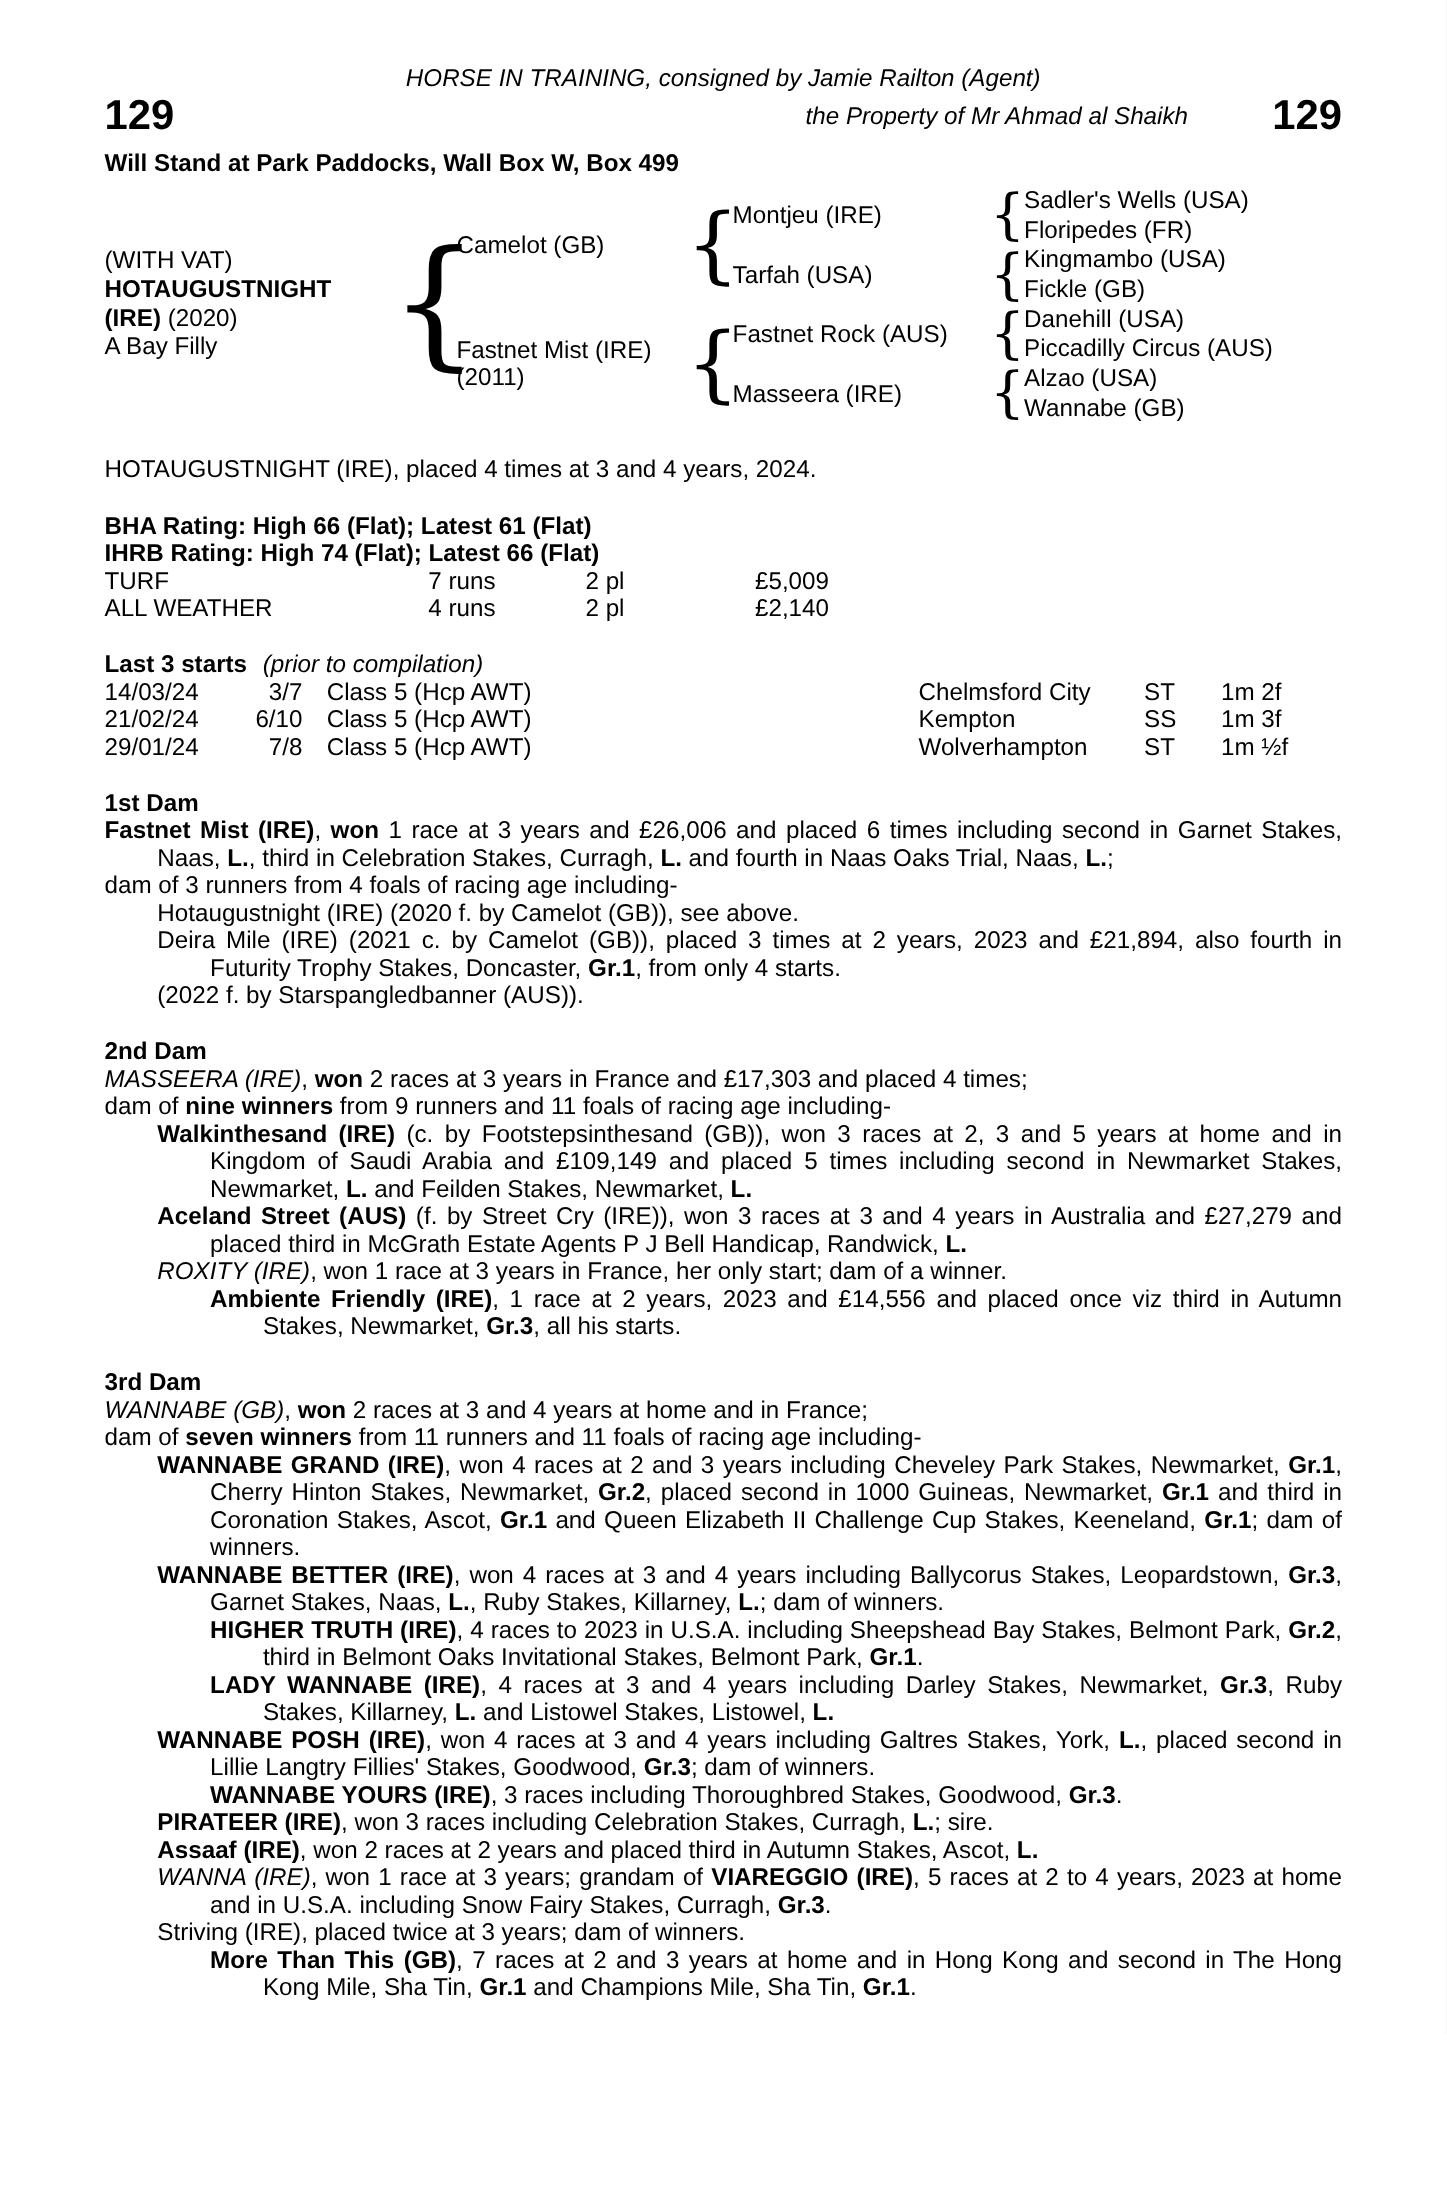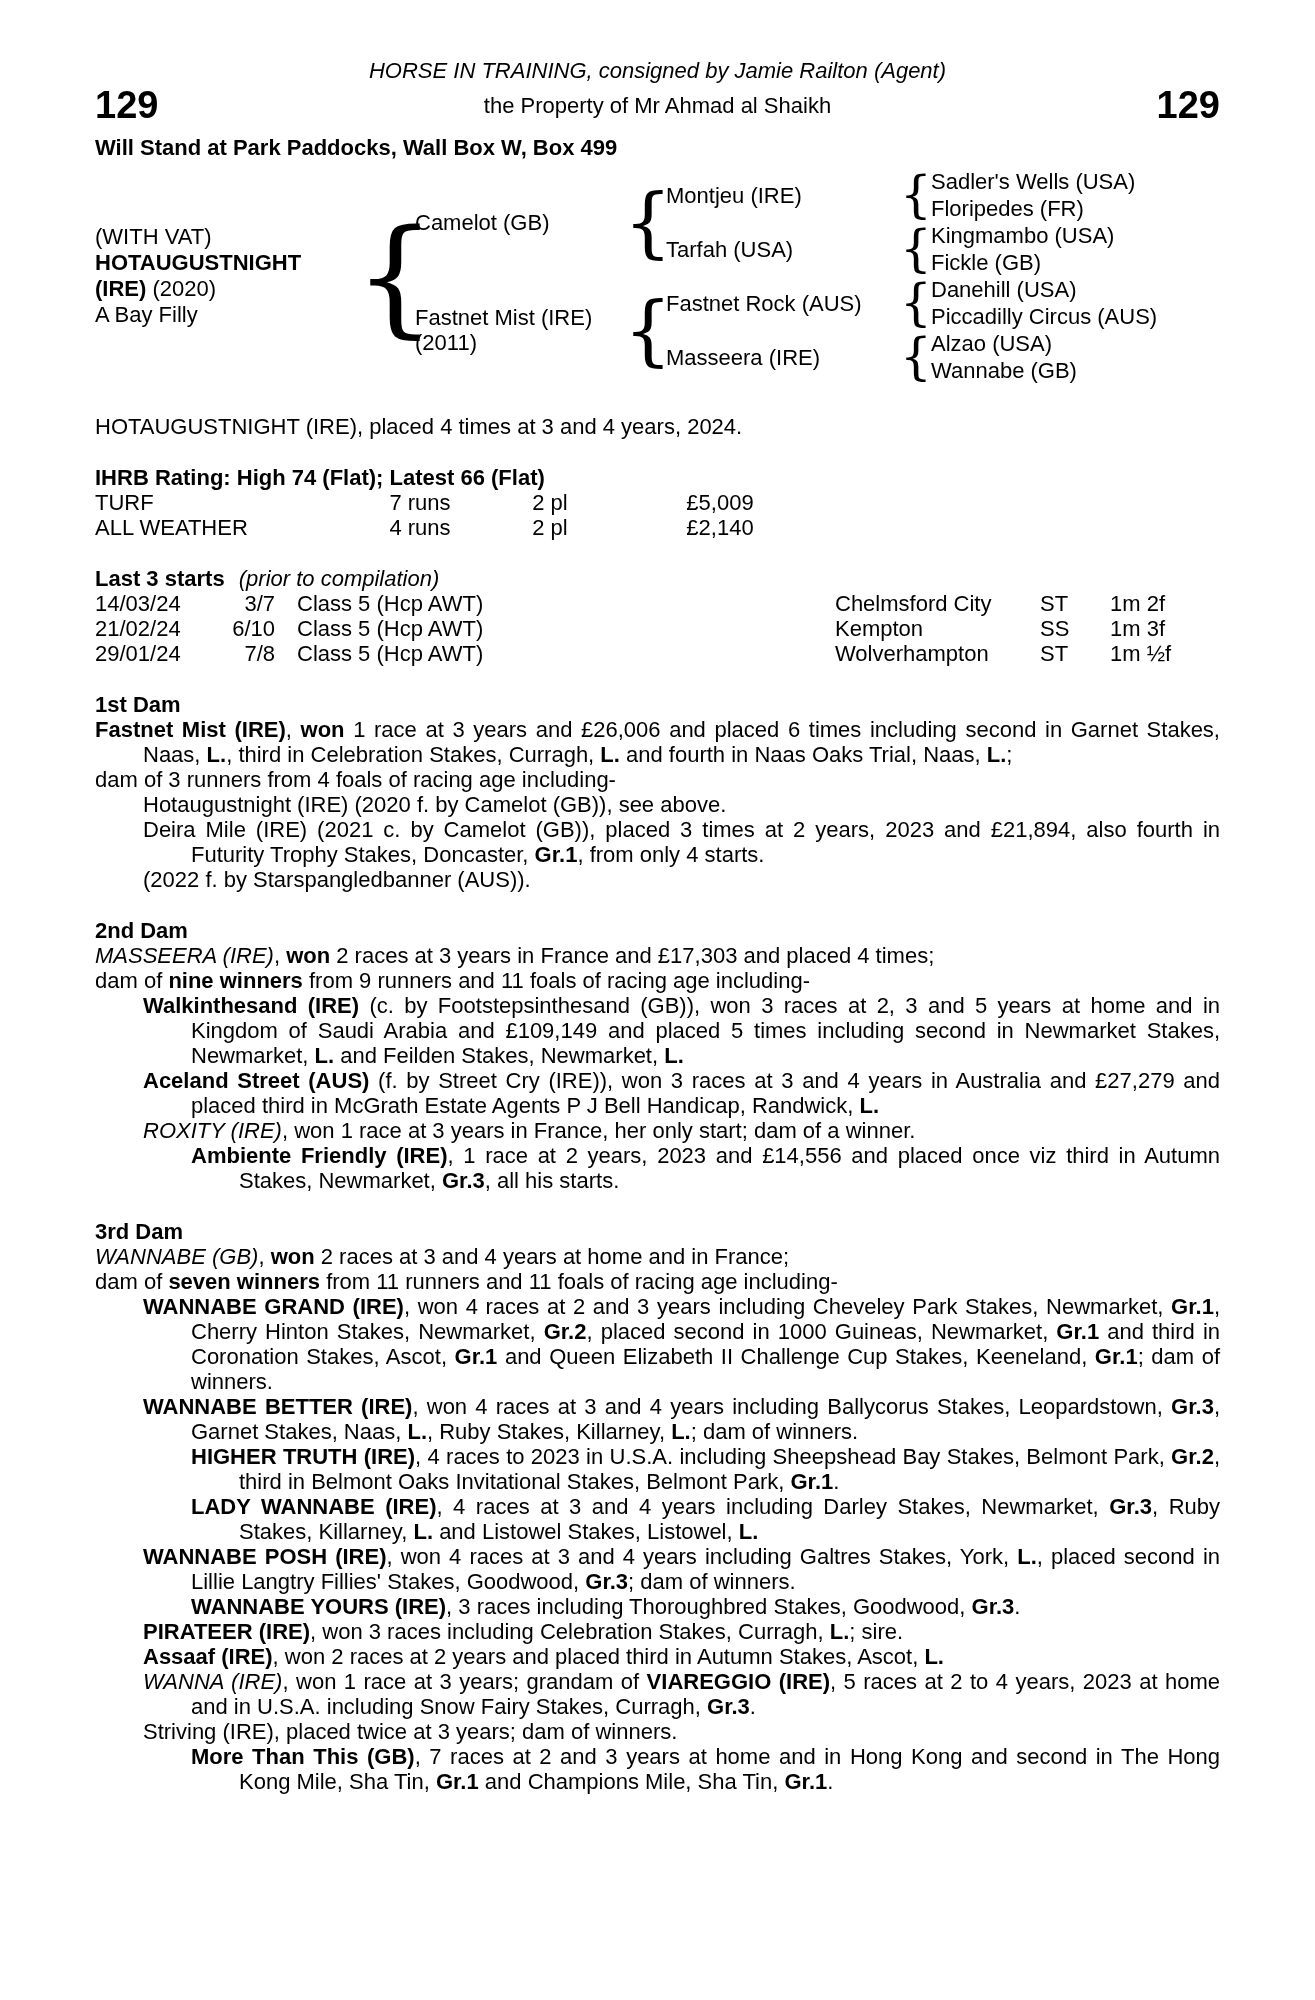--- a/index.html
+++ b/index.html
@@ -16,21 +16,21 @@
     color: #000000;
   }
   .b { font-weight: 700; }
   .i { font-style: italic; }
 
   
   .head-consignor { text-align: center; font-style: italic; }
   .lot-row { display: grid; grid-template-columns: 140px 1fr 140px; align-items: center; margin-top: 2px; }
   .lot-num { font-size: 38px; font-weight: 700; line-height: 40px; }
   .lot-num.right { text-align: right; }
-  .property { text-align: center; }
+  .property { text-align: right; font-style: italic; }
   .stand-line { font-weight: 700; margin-top: 10px; }
 
   
   .pedigree {
     display: grid;
     grid-template-columns: 280px 40px 215px 36px 235px 30px 1fr;
     grid-auto-rows: 27px;
     margin-top: 8px;
   }
   .ped-info { grid-column: 1; grid-row: 1 / 9; display: flex; flex-direction: column; justify-content: center; }
@@ -123,20 +123,21 @@
     <div class="cell g3 rr4">Fickle (GB)</div>
     <div class="cell g3 rr5">Danehill (USA)</div>
     <div class="cell g3 rr6">Piccadilly Circus (AUS)</div>
     <div class="cell g3 rr7">Alzao (USA)</div>
     <div class="cell g3 rr8">Wannabe (GB)</div>
   </div>
 
   <div class="summary">HOTAUGUSTNIGHT (IRE), placed 4 times at 3 and 4 years, 2024.</div>
 
   <div class="ratings">
+    <div class="rating-line">BHA Rating: High 66 (Flat); Latest 61 (Flat)</div>
     <div class="rating-line">IHRB Rating: High 74 (Flat); Latest 66 (Flat)</div>
   </div>
 
   <div class="record-table">
     <div class="rec-row">
       <span class="rec-surface">TURF</span>
       <span class="rec-runs">7 runs</span>
       <span class="rec-pl">2 pl</span>
       <span class="rec-money">£5,009</span>
     </div>

